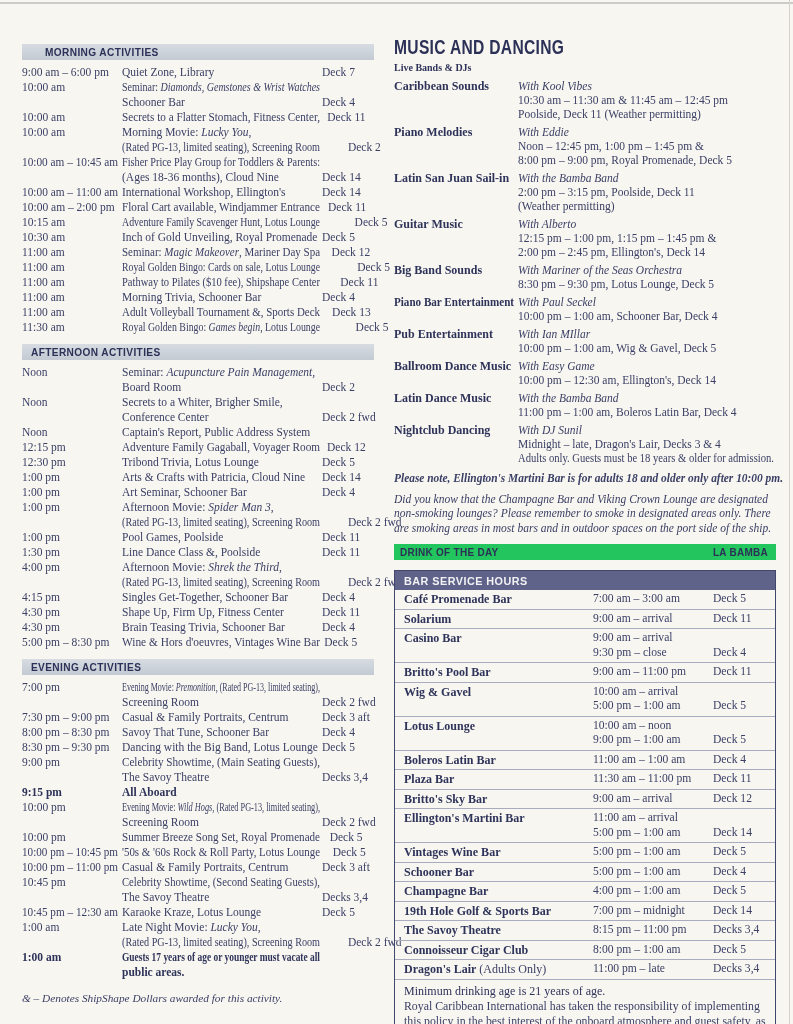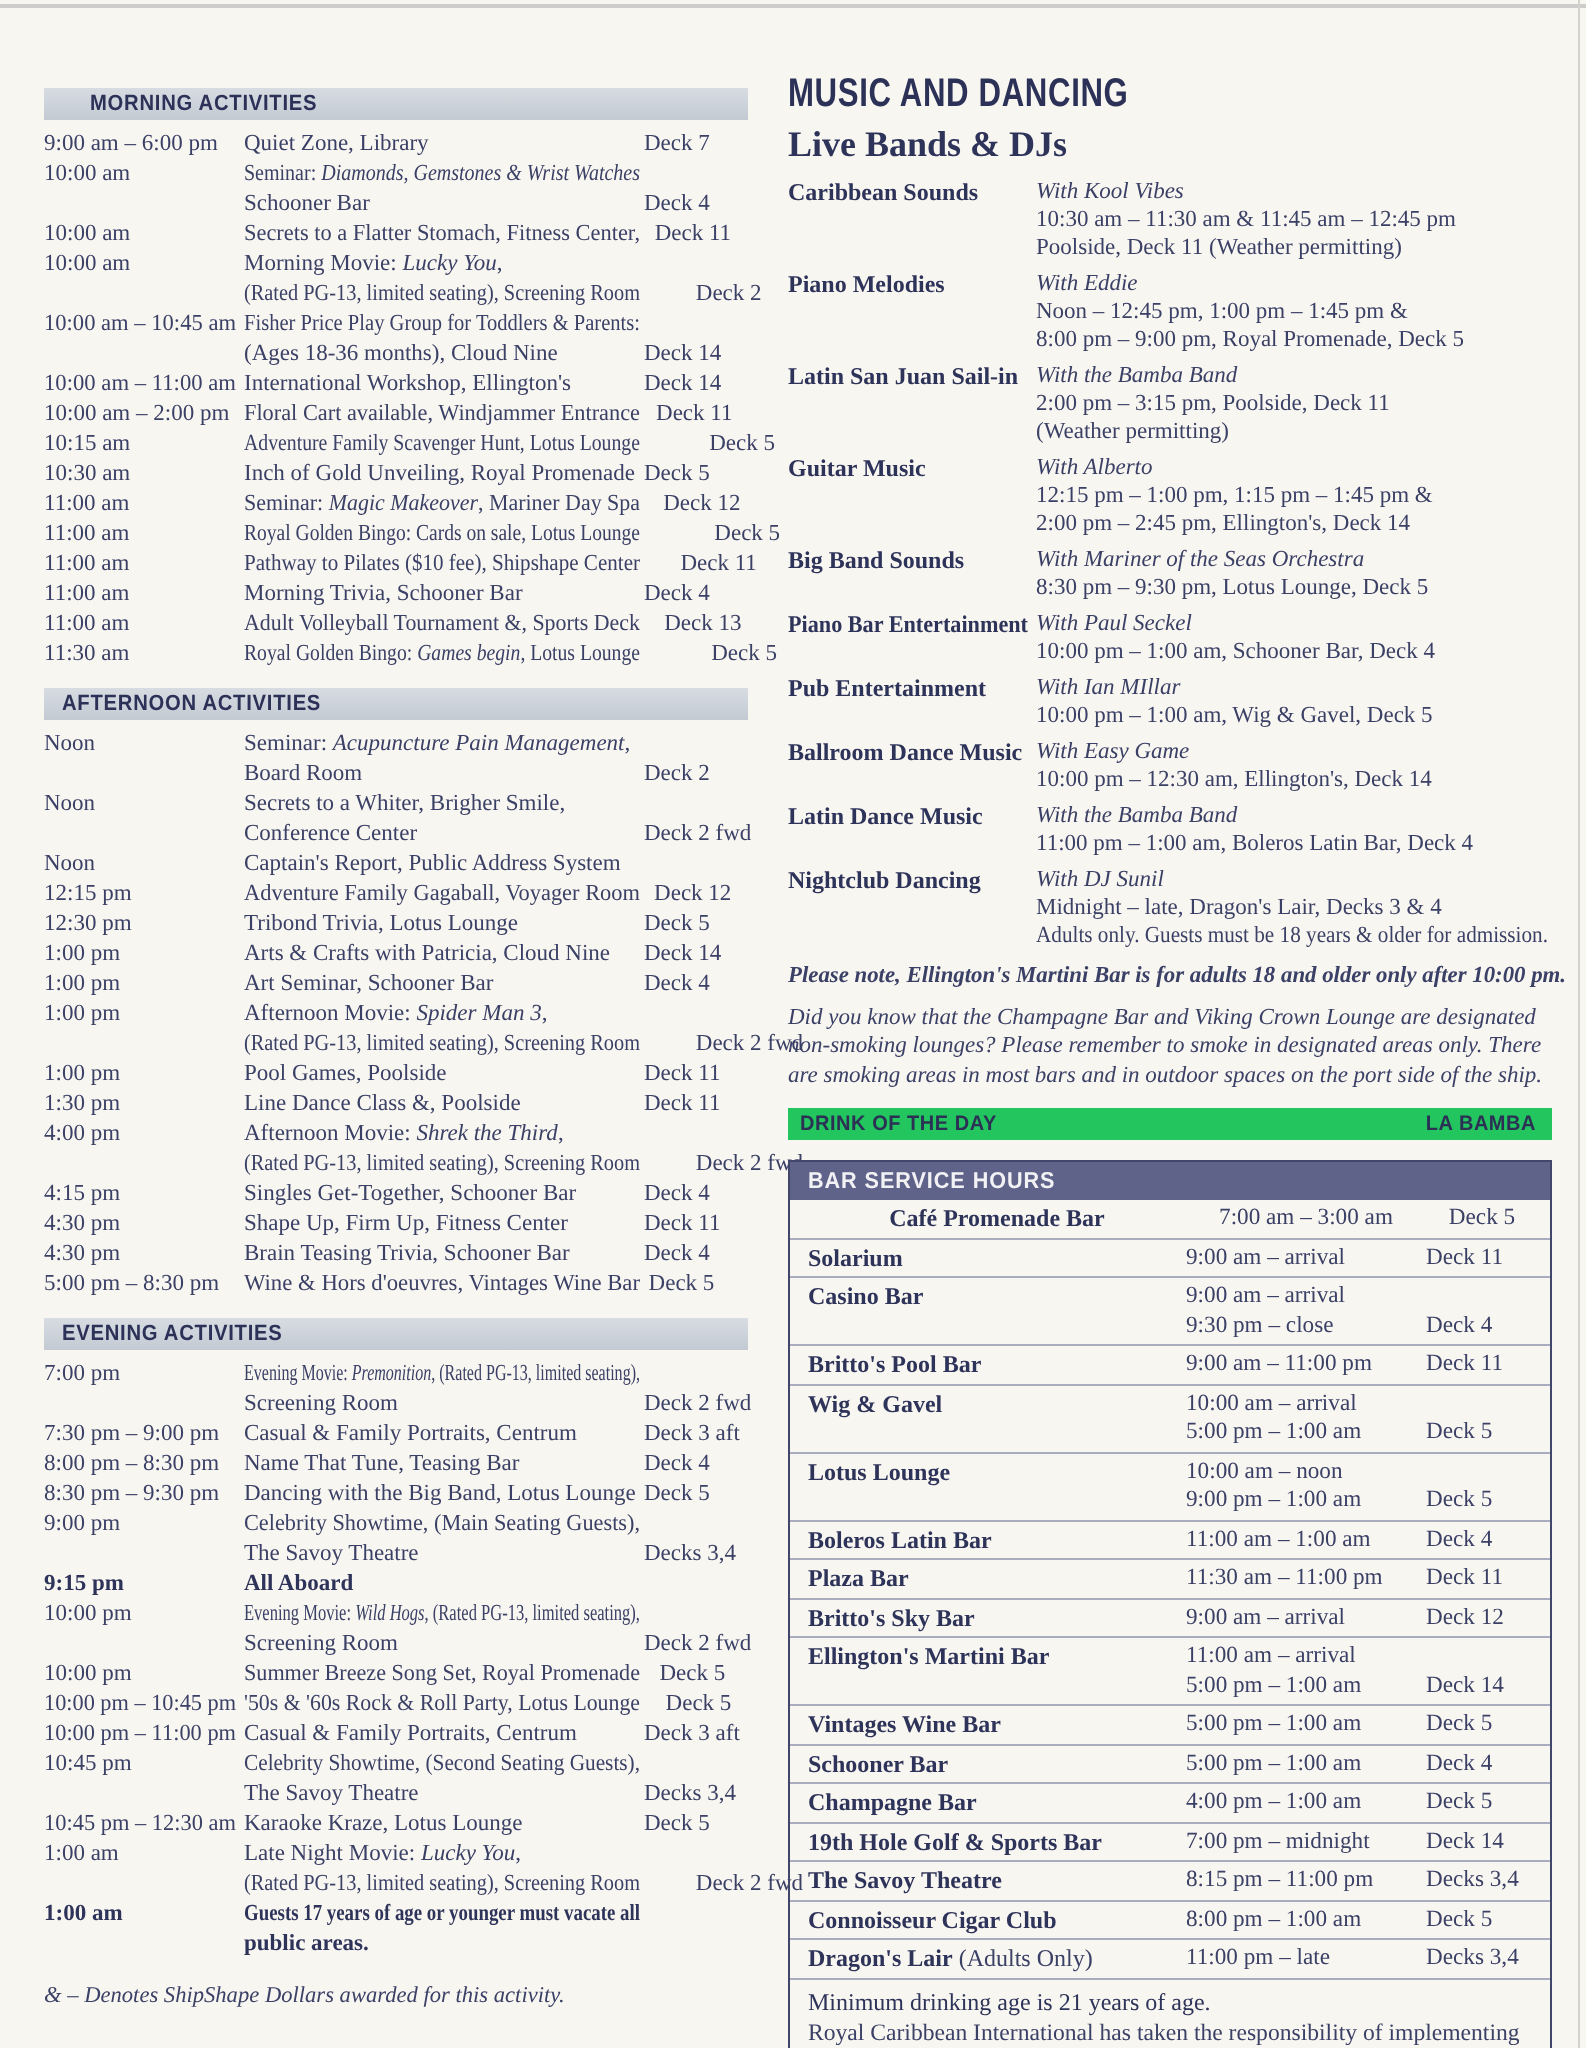--- a/index.html
+++ b/index.html
@@ -24,21 +24,21 @@
   .act-body{flex:1;min-width:0;}
   .act-line{display:grid;grid-template-columns:1fr 52px;column-gap:2px;}
   .act-deck{white-space:nowrap;}
   .row-bold .act-time,.row-bold .fit,.row-bold .act-deck{font-weight:bold;color:#2e335a;}
   .fit{display:inline-block;white-space:nowrap;transform-origin:left center;}
   .footnote{font-style:italic;font-size:11.3px;margin-top:12px;color:#3b4066;}
 
   
   .music-heading{font-family:"Liberation Sans",sans-serif;font-weight:bold;font-size:20px;color:#2c3157;
                  letter-spacing:.4px;display:inline-block;transform:scaleX(.78);transform-origin:left center;margin:0;}
-  .music-sub{font-weight:bold;font-size:18px;color:#2e335a;margin:3px 0 6px 0;}
+  .music-sub{font-weight:bold;font-size:10px;color:#2e335a;margin:3px 0 6px 0;}
   .music-row{display:flex;margin-bottom:4px;font-size:11.5px;line-height:14px;}
   .music-name{width:124px;flex-shrink:0;font-weight:bold;font-size:12px;color:#2e335a;}
   .music-detail{flex:1;min-width:0;}
   .music-detail .ital{font-style:italic;}
   .note{font-style:italic;font-size:11.5px;line-height:14.5px;margin:6px 0 0 0;}
   .note.oneline{white-space:nowrap;font-weight:bold;}
 
   
   .drink-bar{margin-top:9px;background:#22c55e;height:16px;display:flex;align-items:center;
              justify-content:space-between;padding:0 8px 0 6px;}
@@ -46,21 +46,21 @@
                   letter-spacing:.3px;display:inline-block;transform:scaleX(.95);transform-origin:left center;}
   .drink-bar .drink-value{transform-origin:right center;}
 
   
   .bar-box{margin-top:10px;border:1.4px solid #41466b;}
   .bar-head{background:#5f6389;height:19px;display:flex;align-items:center;padding-left:9px;}
   .bar-head span{font-family:"Liberation Sans",sans-serif;font-weight:bold;font-size:11.5px;color:#f2f2f5;
                  letter-spacing:.5px;display:inline-block;transform:scaleX(.94);transform-origin:left center;}
   .bar-row{display:grid;grid-template-columns:1fr 120px 56px;padding:2px 6px 2px 9px;
            border-top:1px solid #a9acbe;font-size:11.6px;line-height:14.5px;}
-  .bar-row:first-of-type{border-top:none;text-align:center;}
+  .bar-row:first-of-type{border-top:none;}
   .bar-name{font-weight:bold;font-size:12px;color:#2e335a;}
   .bar-name .bar-suffix{font-weight:normal;color:#3b4066;}
   .bar-deck{align-self:end;white-space:nowrap;}
   .bar-notice{border-top:1px solid #a9acbe;padding:4px 9px 6px 9px;}
   .bar-notice-title{font-weight:normal;font-size:12px;line-height:15px;color:#2e335a;}
   .bar-notice-body{font-size:11.8px;line-height:15px;}
 </style>
 </head>
 <body>
 
@@ -394,21 +394,21 @@
             <div class="act-line">
               <span class="fit"><span>Casual &amp; Family Portraits, Centrum</span></span>
               <span class="act-deck">Deck 3 aft</span>
             </div>
           </div>
         </div>
         <div class="act-row">
           <div class="act-time"><span class="fit">8:00 pm – 8:30 pm</span></div>
           <div class="act-body">
             <div class="act-line">
-              <span class="fit"><span>Name That Tune, Teasing Bar</span></span>
+              <span class="fit"><span>Savoy That Tune, Schooner Bar</span></span>
               <span class="act-deck">Deck 4</span>
             </div>
           </div>
         </div>
         <div class="act-row">
           <div class="act-time"><span class="fit">8:30 pm – 9:30 pm</span></div>
           <div class="act-body">
             <div class="act-line">
               <span class="fit"><span>Dancing with the Big Band, Lotus Lounge</span></span>
               <span class="act-deck">Deck 5</span>

